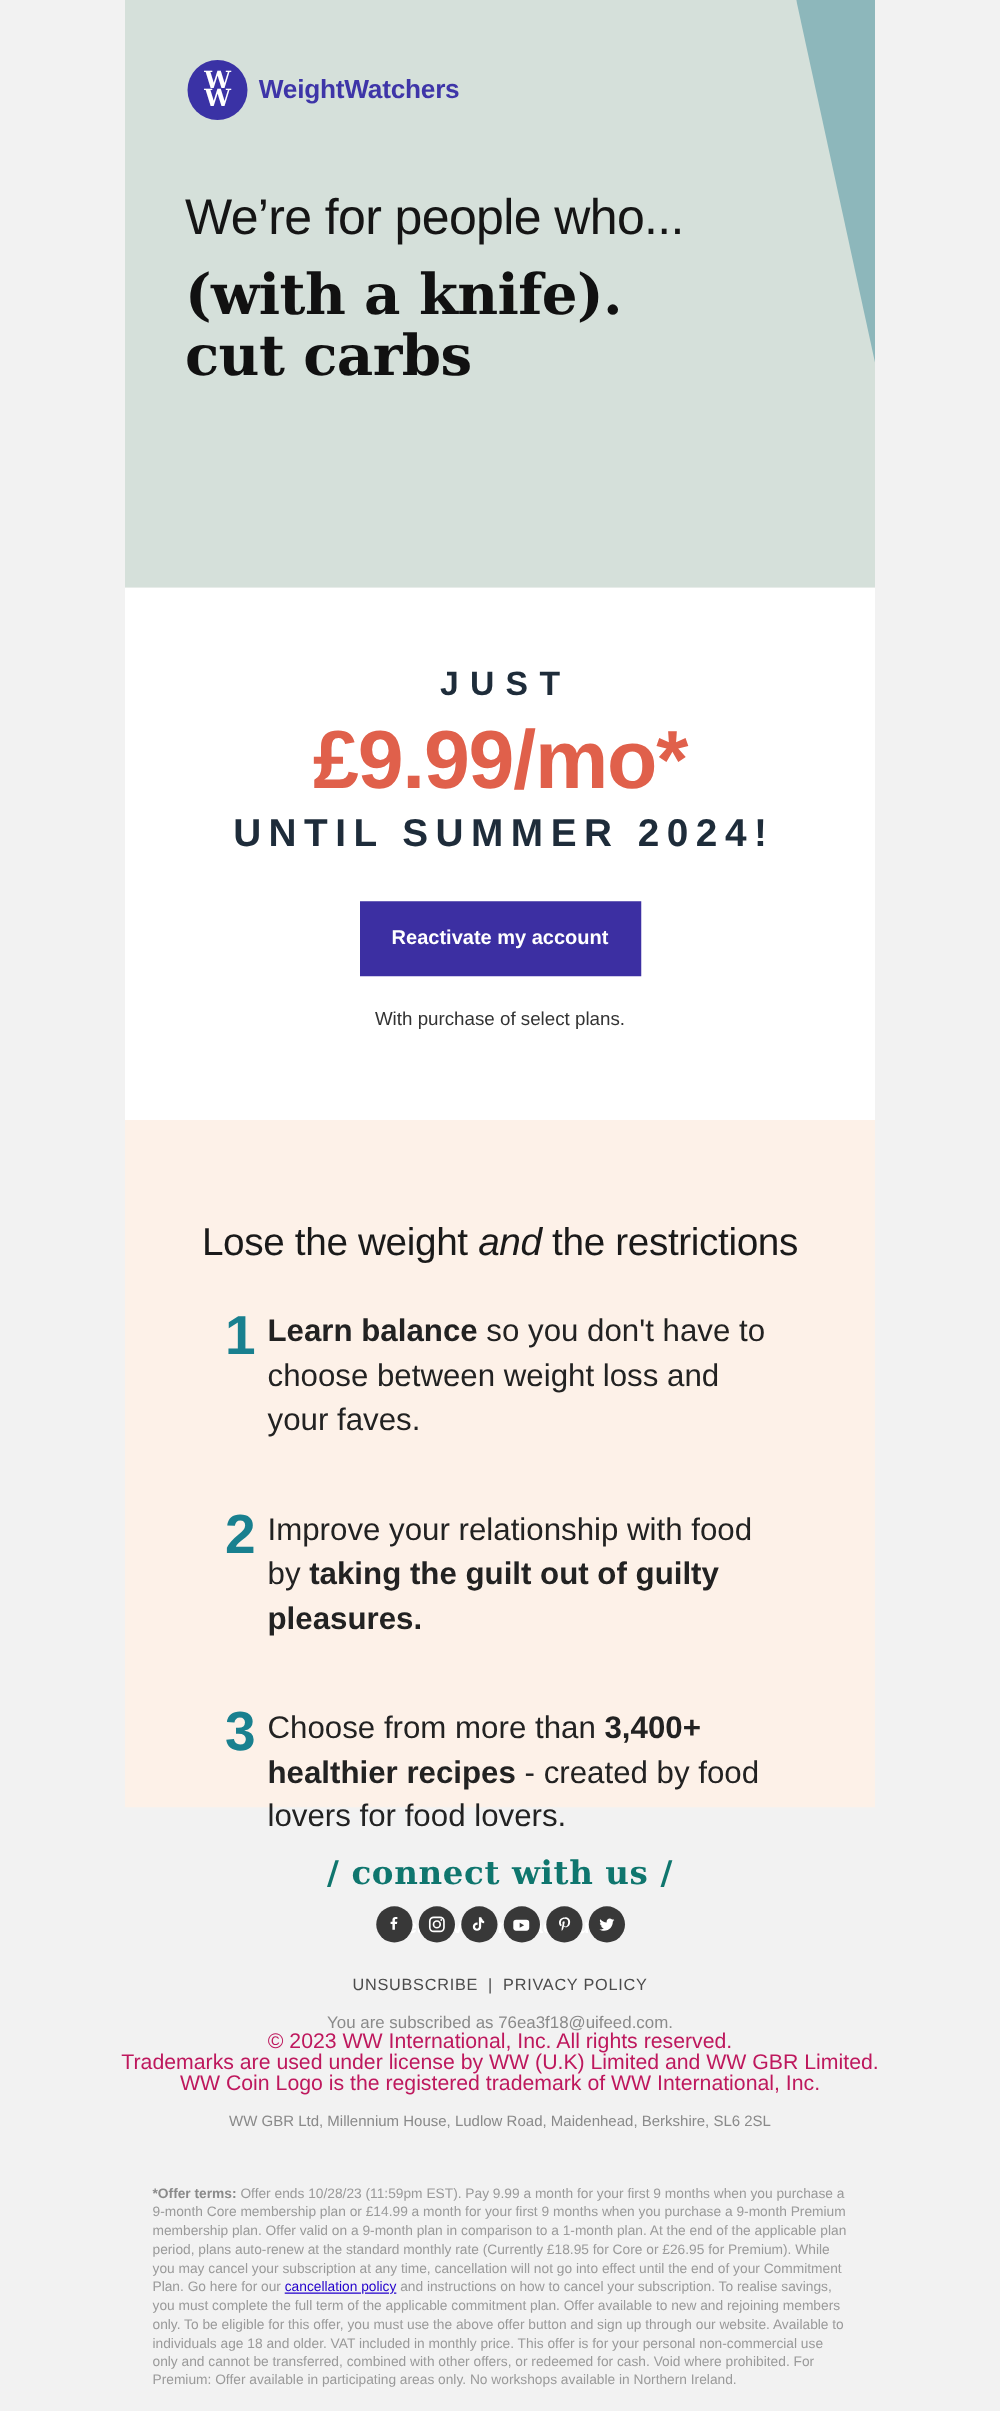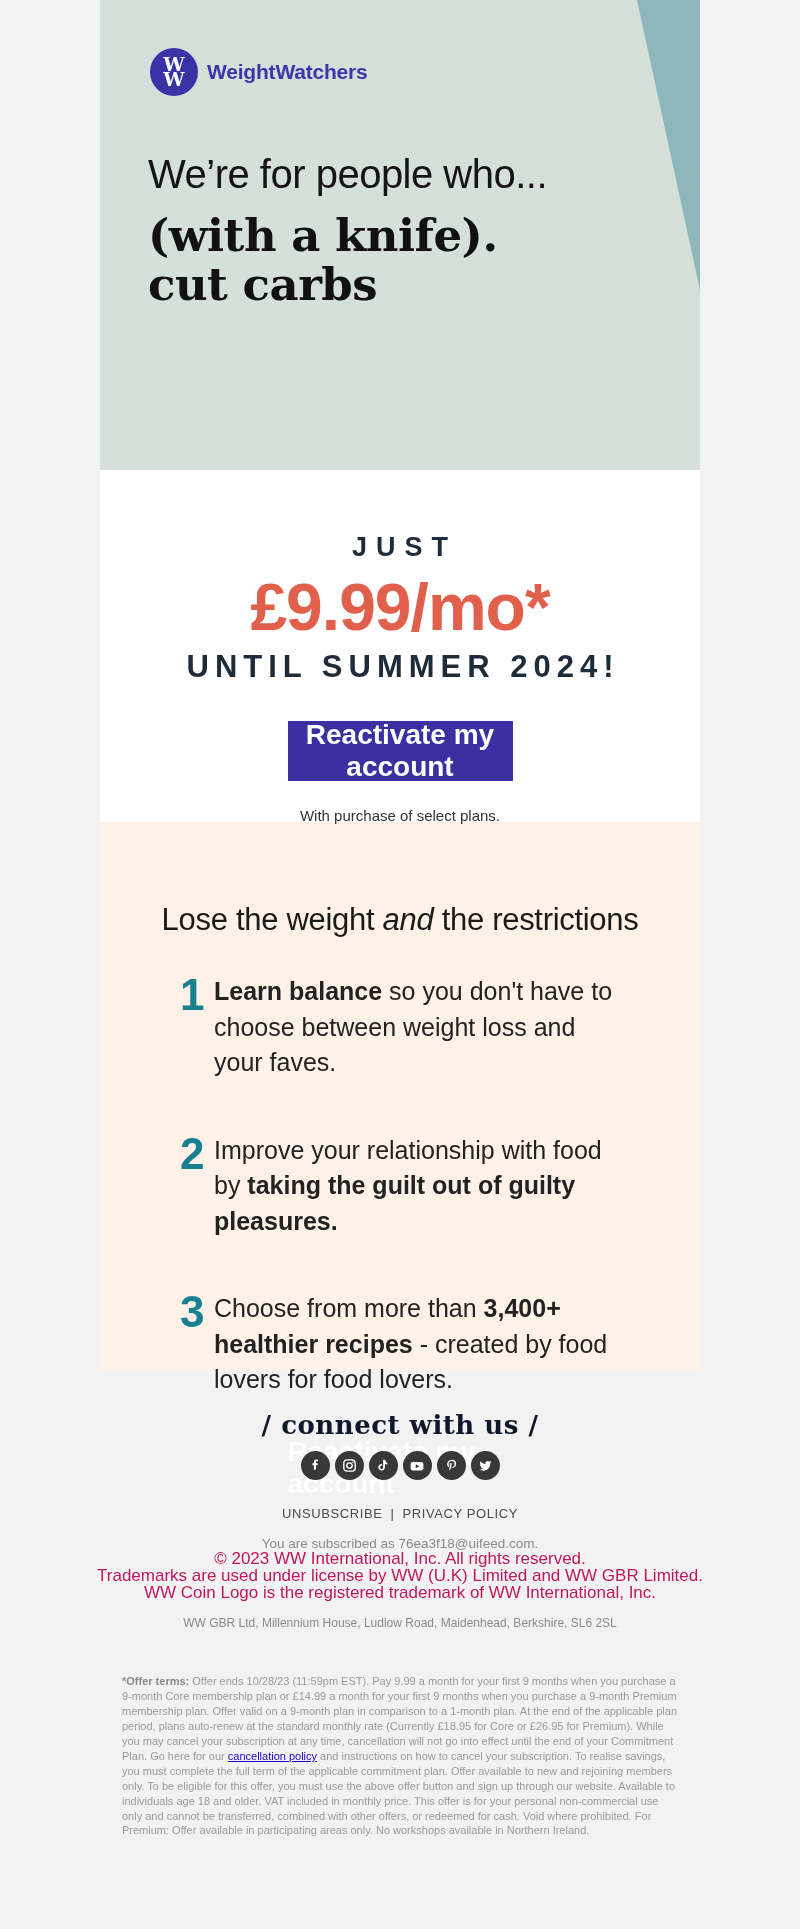--- a/index.html
+++ b/index.html
@@ -32,28 +32,28 @@
     margin-left:9px; color:#3e35a8; font-size:21px; font-weight:bold; letter-spacing:-0.2px;
   }
   .hero-copy { position:relative; margin:56px 0 0 48px; color:#151515; }
   .hero-light { font-size:40px; font-weight:400; letter-spacing:-0.5px; }
   .hero-serif {
     margin-top:14px; font-family:"DejaVu Serif", serif; font-weight:bold;
     font-size:45px; line-height:1.09; letter-spacing:-0.5px; color:#111;
   }
 
   
-  .offer { height:352px; background:#ffffff; text-align:center; padding-top:62px; }
+  .offer { height:426px; background:#ffffff; text-align:center; padding-top:62px; }
   .kicker { color:#1e2c3a; font-size:27px; font-weight:bold; letter-spacing:9px; text-indent:9px; }
   .price  { margin-top:6px; color:#e0604b; font-size:66px; font-weight:800; letter-spacing:-1px; }
   .until  { margin-top:4px; color:#1e2c3a; font-size:31px; font-weight:bold; letter-spacing:6px; text-indent:6px; }
   .cta {
     display:flex; align-items:center; justify-content:center;
     width:225px; height:60px; margin:36px auto 0; background:#3c2fa2;
-    color:#fff; font-size:28px; font-weight:bold; text-decoration:none; cursor:pointer; border:0;
+    color:#fff; font-size:16px; font-weight:bold; text-decoration:none; cursor:pointer; border:0;
   }
   .cta-note { margin-top:26px; color:#333; font-size:15px; }
 
   
   .benefits { height:550px; background:#fdf1e8; padding-top:80px; }
   .benefits-heading {
     text-align:center; color:#1a1a1a; font-size:31px; font-weight:400; letter-spacing:-0.3px;
   }
   .benefits-heading i { font-style:italic; }
   .blist { margin-top:36px; padding-left:80px; }
@@ -63,21 +63,21 @@
     width:34px; flex:0 0 34px;
   }
   .btext { max-width:400px; color:#222; font-size:25px; line-height:1.42; }
   .btext b { font-weight:bold; }
   .benefits .cta { margin-top:-12px; }
 
   
   .footer { min-height:483px; background:#f2f2f2; padding-top:40px; text-align:center; }
   .connect {
     font-family:"DejaVu Serif", serif; font-weight:bold; font-size:26px;
-    color:#0f172a; line-height:1; letter-spacing:0.5px;
+    color:#0f766e; line-height:1; letter-spacing:0.5px;
   }
   .social { margin-top:13px; display:flex; justify-content:center; gap:5px; }
   .sicon {
     width:29px; height:29px; border-radius:50%; background:#383838;
     display:flex; align-items:center; justify-content:center; cursor:pointer;
   }
   .sicon svg { display:block; }
   .legal-links { margin-top:26px; font-size:13px; color:#4b4b4b; letter-spacing:0.6px; }
   .legal-links a { color:#4b4b4b; text-decoration:none; cursor:pointer; }
   .legal-links .sep { margin:0 8px; color:#4b4b4b; }

